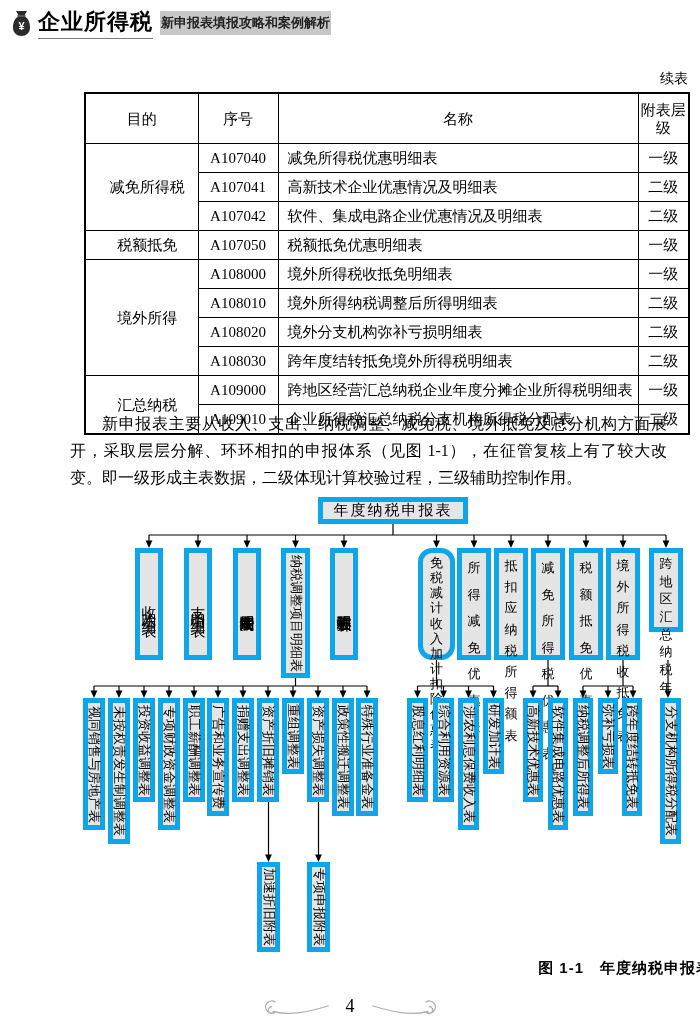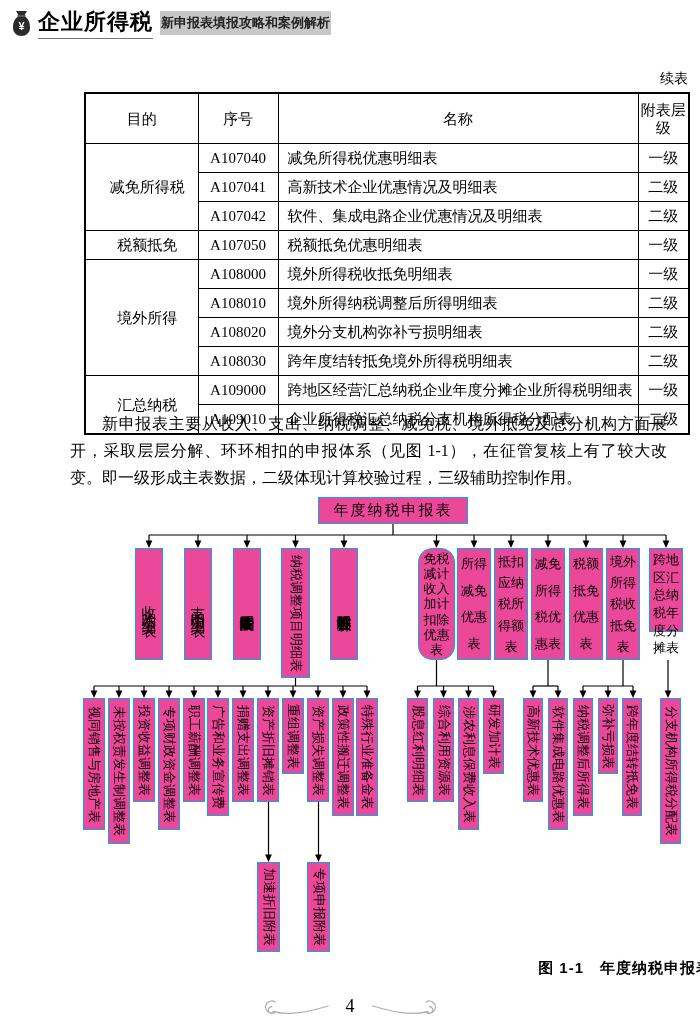--- a/index.html
+++ b/index.html
@@ -19,21 +19,21 @@
   table.forms td{height:26px;line-height:18px;}
   td.c-purpose{text-align:center;padding-left:12px;}
   td.c-seq{text-align:center;}
   td.c-name{text-align:left;padding-left:9px;}
   td.c-level{text-align:center;padding:0 2px;}
   
   .body-paragraph{position:absolute;left:70px;top:394px;width:597px;font-size:16px;line-height:27px;text-align:justify;text-indent:2em;}
   
   .diagram{position:absolute;left:0;top:0;width:700px;height:1033px;}
   .diagram svg{position:absolute;left:0;top:0;}
-  .dbox{position:absolute;border:1px solid #0ea5e9;background:#ec4899;box-sizing:border-box;display:flex;align-items:center;justify-content:center;}
+  .dbox{position:absolute;border:5px solid #0ea5e9;background:#e5e5e5;box-sizing:border-box;display:flex;align-items:center;justify-content:center;}
   .mode-h{font-size:15px;letter-spacing:2px;}
   .mode-v span{writing-mode:vertical-rl;text-orientation:upright;font-size:15px;line-height:26px;}
   .mode-s span{writing-mode:vertical-rl;text-orientation:sideways;font-size:13px;line-height:20px;white-space:nowrap;}
   .mode-w{display:block;text-align:center;font-size:13px;padding:2px 1px;box-sizing:border-box;}
   .fig-caption{position:absolute;top:959px;left:0;width:700px;text-align:right;font-family:"Liberation Sans","DejaVu Sans",sans-serif;font-weight:bold;font-size:15px;letter-spacing:1px;margin-left:44px;}
   
   .page-footer{position:absolute;top:996px;left:0;width:700px;display:flex;align-items:center;justify-content:center;gap:16px;}
   .page-number{font-size:18px;}
 </style>
 </head>

